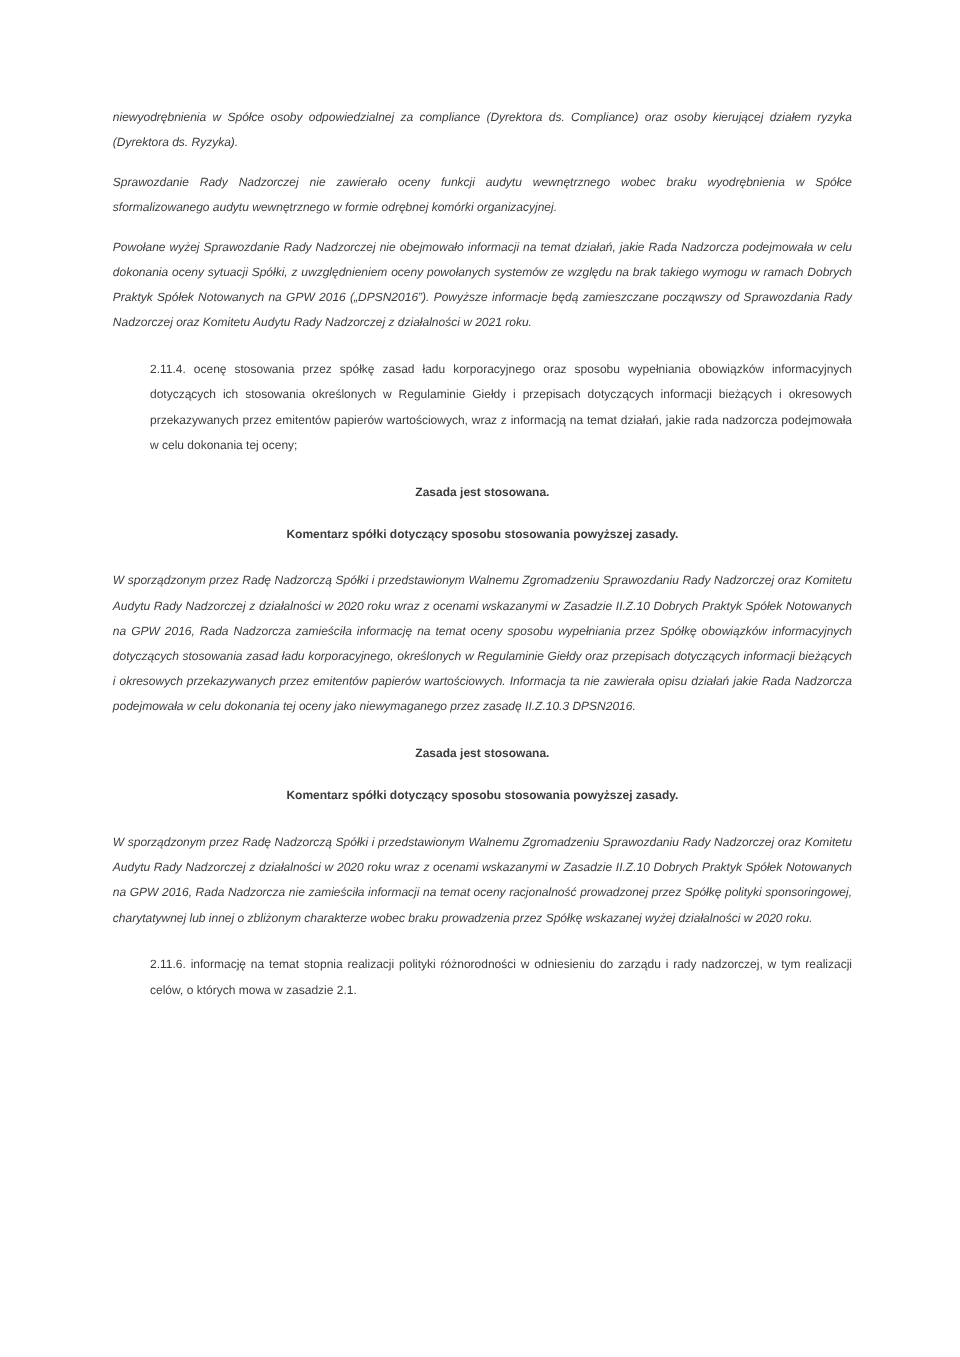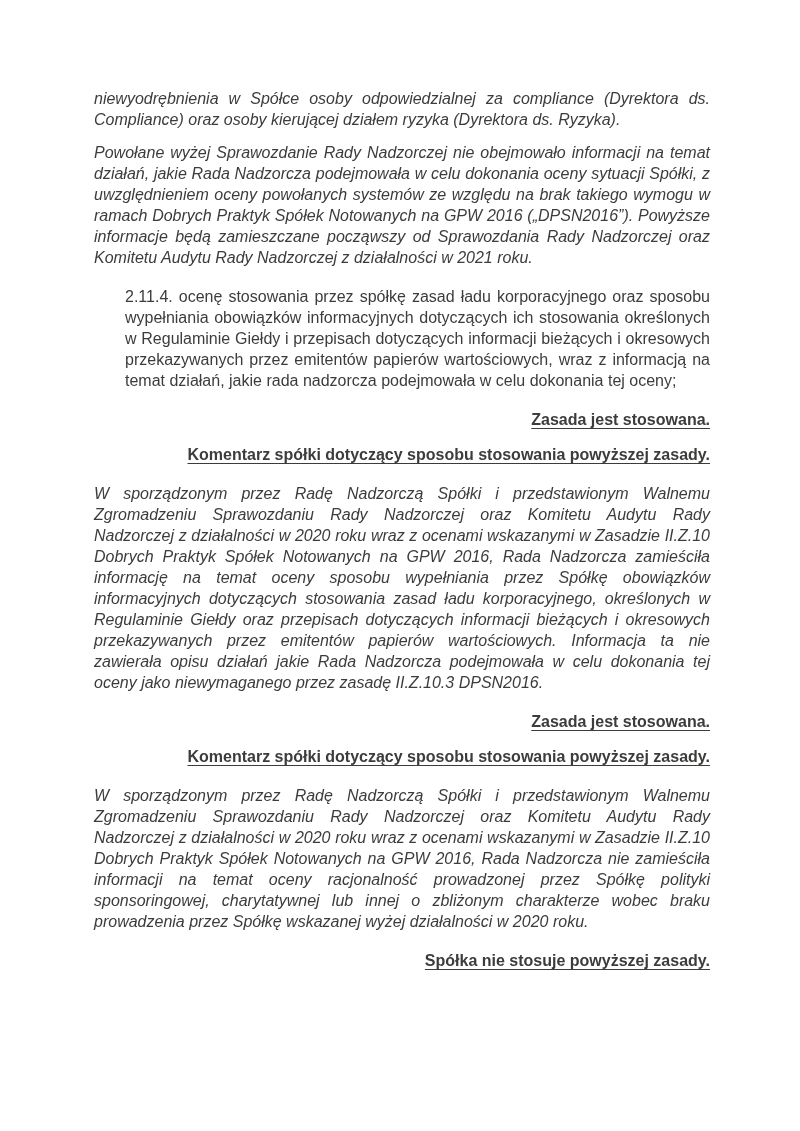--- a/index.html
+++ b/index.html
@@ -23,71 +23,71 @@
     box-sizing: border-box;
     padding: 88px 90px 40px 94px;
   }
   .content {
     width: 616px;
   }
   
   p {
     margin: 0;
     padding: 0;
-    font-size: 16px;
+    font-size: 10px;
     line-height: 21px;
     text-align: justify;
     text-justify: inter-word;
     color: #3c3c3b;
     hyphens: none;
   }
   p.italic {
     font-style: italic;
   }
   p.plain {
     font-style: normal;
     margin-left: 31px;
   }
   p.heading {
     font-style: normal;
     font-weight: bold;
-    text-align: right;
-    text-decoration: underline;
+    text-align: center;
     text-underline-offset: 2.5px;
     text-decoration-thickness: 1px;
   }
   
   .blk { margin-bottom: 12px; }
   .blk:last-child { margin-bottom: 0; }
   .gap-md { margin-bottom: 14px; }
   .gap-lg { margin-bottom: 18px; }
 </style>
 </head>
 <body>
 
 <div class="page">
   <div class="content">
 
     <p class="italic blk">niewyodrębnienia w Spółce osoby odpowiedzialnej za compliance (Dyrektora ds. Compliance) oraz osoby kierującej działem ryzyka (Dyrektora ds. Ryzyka).</p>
 
+    <p class="italic blk">Sprawozdanie Rady Nadzorczej nie zawierało oceny funkcji audytu wewnętrznego wobec braku wyodrębnienia w Spółce sformalizowanego audytu wewnętrznego w formie odrębnej komórki organizacyjnej.</p>
 
     <p class="italic gap-lg">Powołane wyżej Sprawozdanie Rady Nadzorczej nie obejmowało informacji na temat działań, jakie Rada Nadzorcza podejmowała w celu dokonania oceny sytuacji Spółki, z uwzględnieniem oceny powołanych systemów ze względu na brak takiego wymogu w ramach Dobrych Praktyk Spółek Notowanych na GPW 2016 („DPSN2016”). Powyższe informacje będą zamieszczane począwszy od Sprawozdania Rady Nadzorczej oraz Komitetu Audytu Rady Nadzorczej z działalności w 2021 roku.</p>
 
     <p class="plain gap-lg">2.11.4. ocenę stosowania przez spółkę zasad ładu korporacyjnego oraz sposobu wypełniania obowiązków informacyjnych dotyczących ich stosowania określonych w Regulaminie Giełdy i przepisach dotyczących informacji bieżących i okresowych przekazywanych przez emitentów papierów wartościowych, wraz z informacją na temat działań, jakie rada nadzorcza podejmowała w celu dokonania tej oceny;</p>
 
     <p class="heading gap-md">Zasada jest stosowana.</p>
 
     <p class="heading gap-lg">Komentarz spółki dotyczący sposobu stosowania powyższej zasady.</p>
 
     <p class="italic gap-lg">W sporządzonym przez Radę Nadzorczą Spółki i przedstawionym Walnemu Zgromadzeniu Sprawozdaniu Rady Nadzorczej oraz Komitetu Audytu Rady Nadzorczej z działalności w 2020 roku wraz z ocenami wskazanymi w Zasadzie II.Z.10 Dobrych Praktyk Spółek Notowanych na GPW 2016, Rada Nadzorcza zamieściła informację na temat oceny sposobu wypełniania przez Spółkę obowiązków informacyjnych dotyczących stosowania zasad ładu korporacyjnego, określonych w Regulaminie Giełdy oraz przepisach dotyczących informacji bieżących i okresowych przekazywanych przez emitentów papierów wartościowych. Informacja ta nie zawierała opisu działań jakie Rada Nadzorcza podejmowała w celu dokonania tej oceny jako niewymaganego przez zasadę II.Z.10.3 DPSN2016.</p>
 
 
     <p class="heading gap-md">Zasada jest stosowana.</p>
 
     <p class="heading gap-lg">Komentarz spółki dotyczący sposobu stosowania powyższej zasady.</p>
 
     <p class="italic gap-lg">W sporządzonym przez Radę Nadzorczą Spółki i przedstawionym Walnemu Zgromadzeniu Sprawozdaniu Rady Nadzorczej oraz Komitetu Audytu Rady Nadzorczej z działalności w 2020 roku wraz z ocenami wskazanymi w Zasadzie II.Z.10 Dobrych Praktyk Spółek Notowanych na GPW 2016, Rada Nadzorcza nie zamieściła informacji na temat oceny racjonalność prowadzonej przez Spółkę polityki sponsoringowej, charytatywnej lub innej o zbliżonym charakterze wobec braku prowadzenia przez Spółkę wskazanej wyżej działalności w 2020 roku.</p>
 
+    <p class="plain gap-md">2.11.6. informację na temat stopnia realizacji polityki różnorodności w odniesieniu do zarządu i rady nadzorczej, w tym realizacji celów, o których mowa w zasadzie 2.1.</p>
 
-    <p class="heading">Spółka nie stosuje powyższej zasady.</p>
 
   </div>
 </div>
 
 </body></html>

